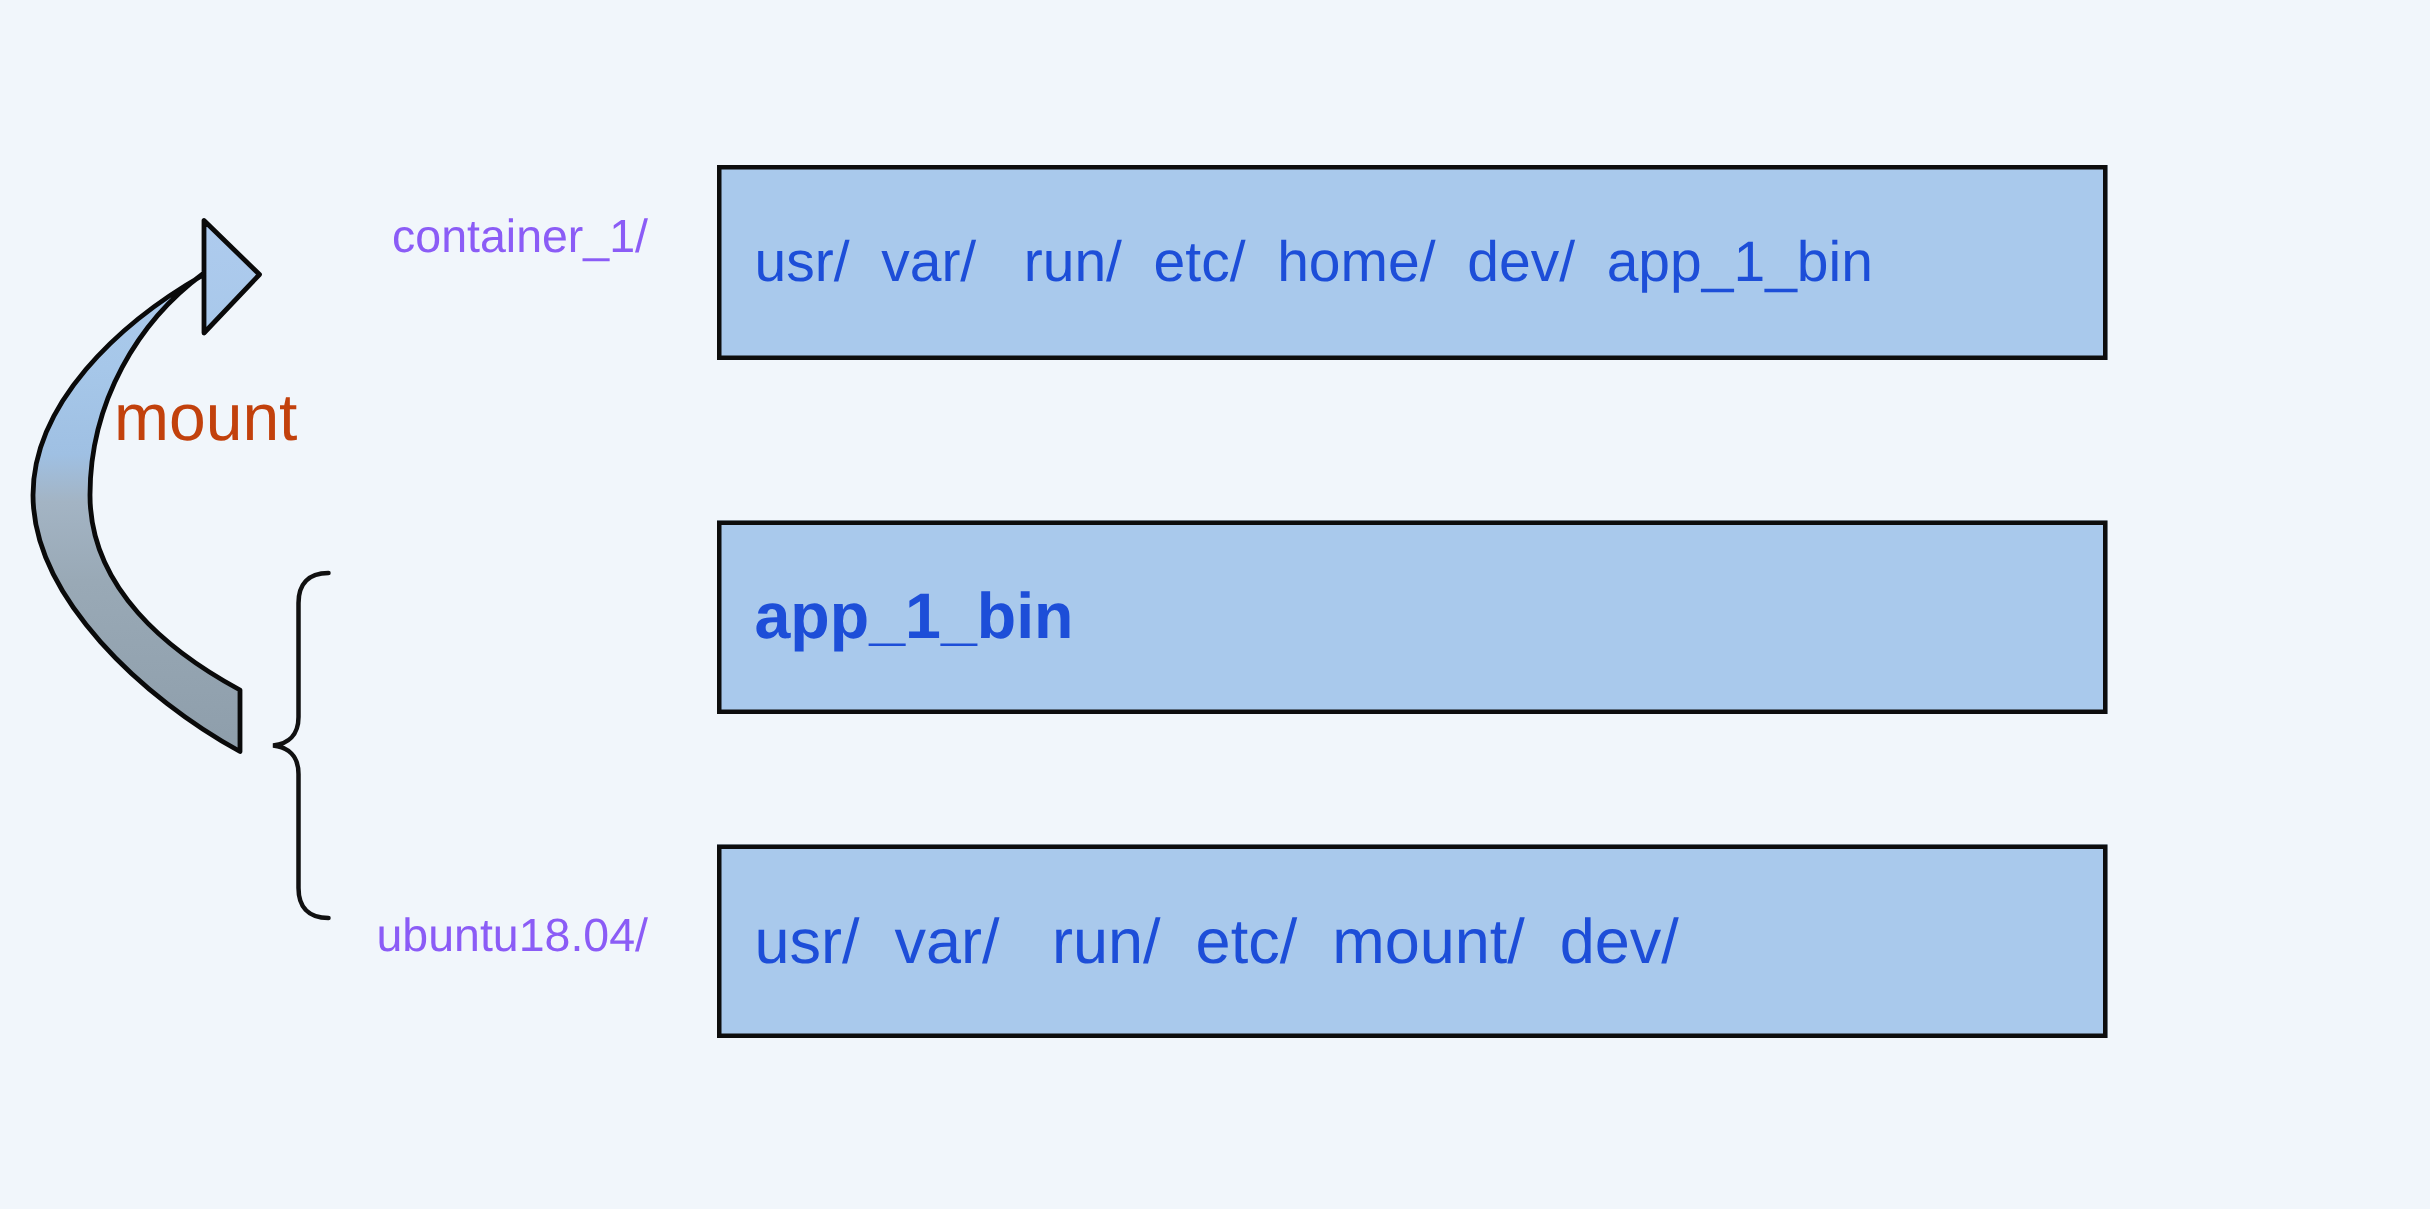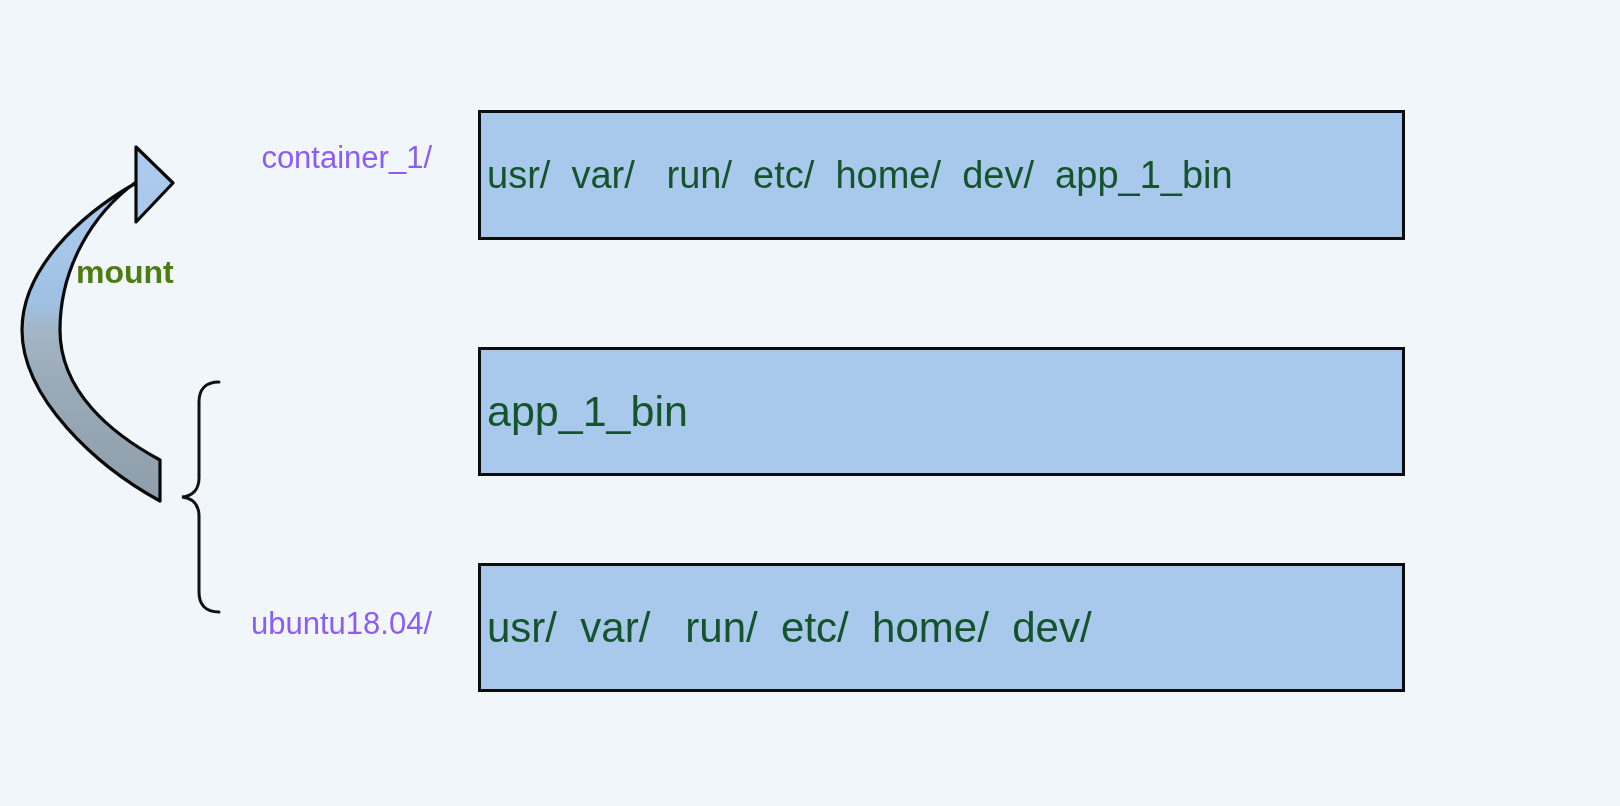--- a/index.html
+++ b/index.html
@@ -22,50 +22,50 @@
   }
   .layer-box {
     position: absolute;
     background: #a9c9ec;
     border: 3px solid #0d0d0d;
     box-sizing: border-box;
     display: flex;
     align-items: center;
   }
   .layer-box .contents {
-    color: #14532d;
+    color: #1d4ed8;
     white-space: pre;
-    padding-left: 6px;
+    padding-left: 22px;
     letter-spacing: 0px;
   }
   #box-container-1 { left: 478px; top: 110px; width: 927px; height: 130px; }
   #box-container-1 .contents { font-size: 38px; }
   #box-app-1      { left: 478px; top: 347px; width: 927px; height: 129px; }
-  #box-app-1 .contents { font-size: 43px; }
+  #box-app-1 .contents { font-size: 43px; font-weight: bold; }
   #box-ubuntu     { left: 478px; top: 563px; width: 927px; height: 129px; }
   #box-ubuntu .contents { font-size: 42px; }
 
   .row-label {
     position: absolute;
     color: #8b5cf6;
     font-size: 31px;
     white-space: nowrap;
     text-align: right;
   }
   #label-container-1 { left: 132px; top: 140px; width: 300px; }
   #label-app-1       { left: 132px; top: 368px; width: 300px; }
   #label-ubuntu      { left: 122px; top: 578px; width: 310px; margin-top: 28px; }
 
   #label-mount {
     position: absolute;
     left: 76px;
     top: 254px;
-    font-size: 32px;
-    font-weight: bold;
-    color: #4d7c0f;
+    font-size: 44px;
+    font-weight: normal;
+    color: #c2410c;
     white-space: nowrap;
   }
   svg { position: absolute; left: 0; top: 0; overflow: visible; }
 </style>
 </head>
 <body>
 
 <div id="canvas">
 
   <svg id="mount-arrow-svg" width="1620" height="806" viewBox="0 0 1620 806">
@@ -171,16 +171,16 @@
 
   <div class="layer-box" id="box-container-1">
     <span class="contents">usr/  var/   run/  etc/  home/  dev/  app_1_bin</span>
   </div>
 
   <div class="layer-box" id="box-app-1">
     <span class="contents">app_1_bin</span>
   </div>
 
   <div class="layer-box" id="box-ubuntu">
-    <span class="contents">usr/  var/   run/  etc/  home/  dev/</span>
+    <span class="contents">usr/  var/   run/  etc/  mount/  dev/</span>
   </div>
 
 </div>
 
 </body></html>

